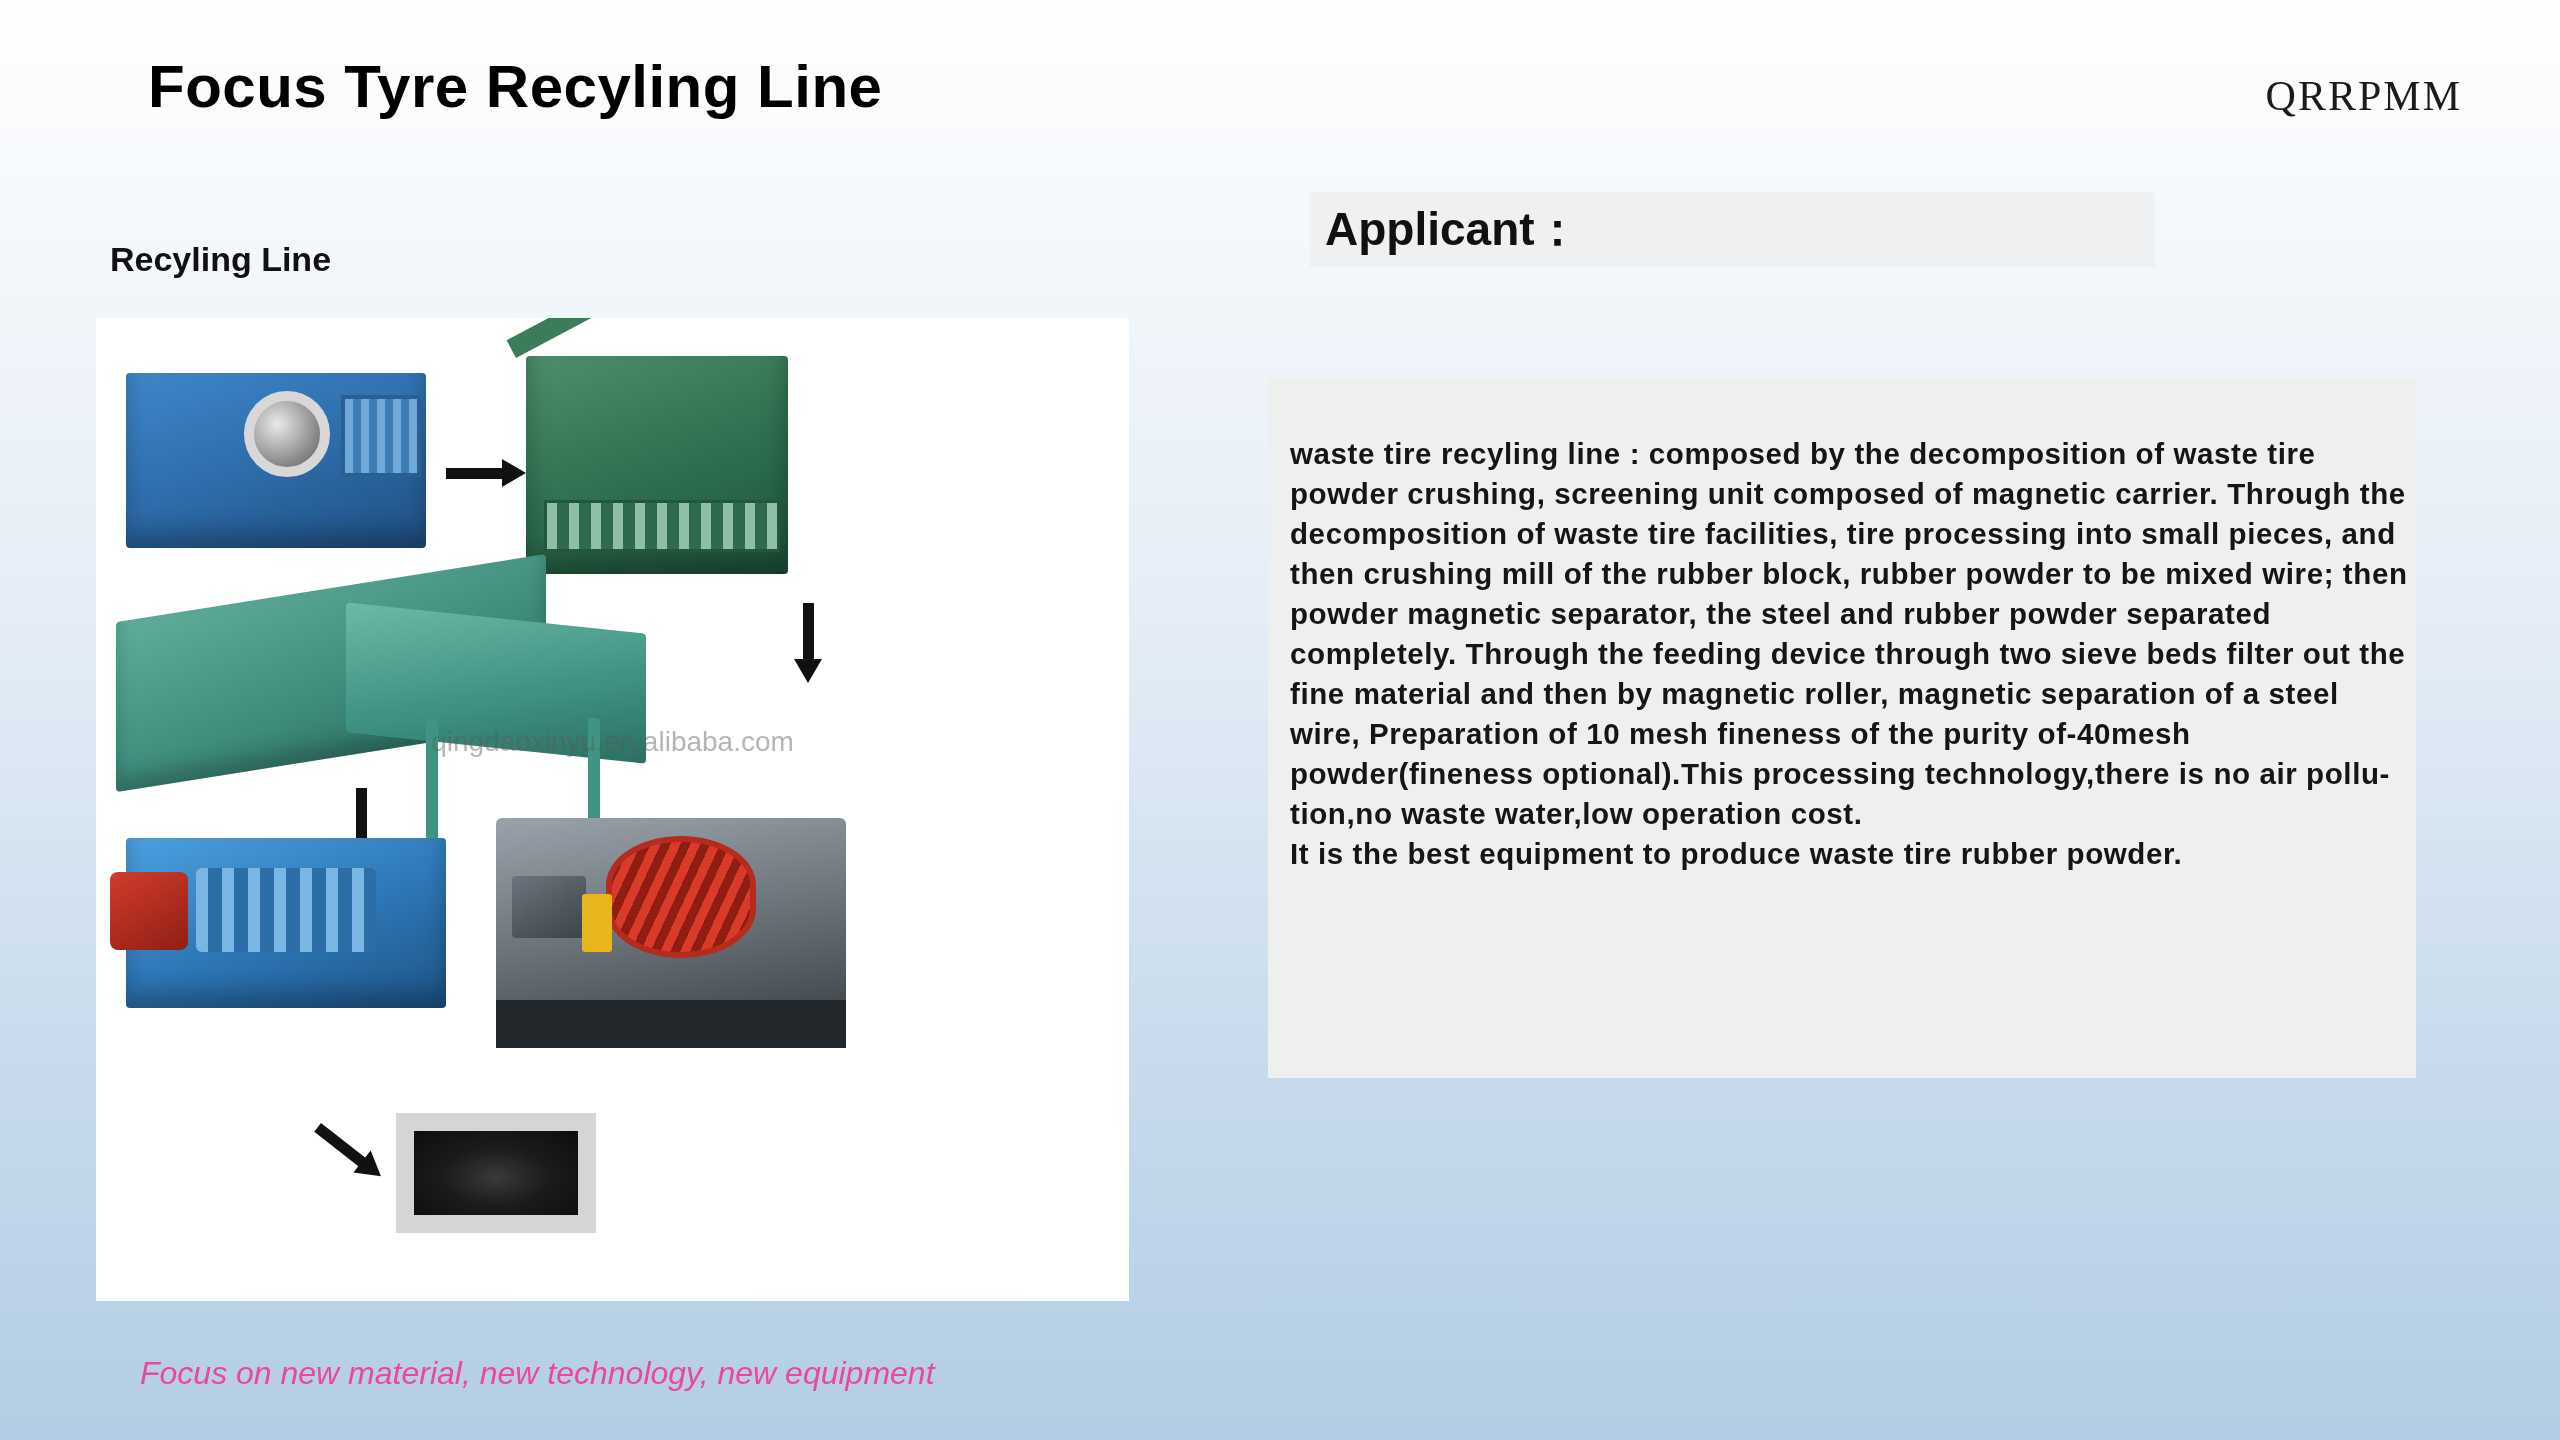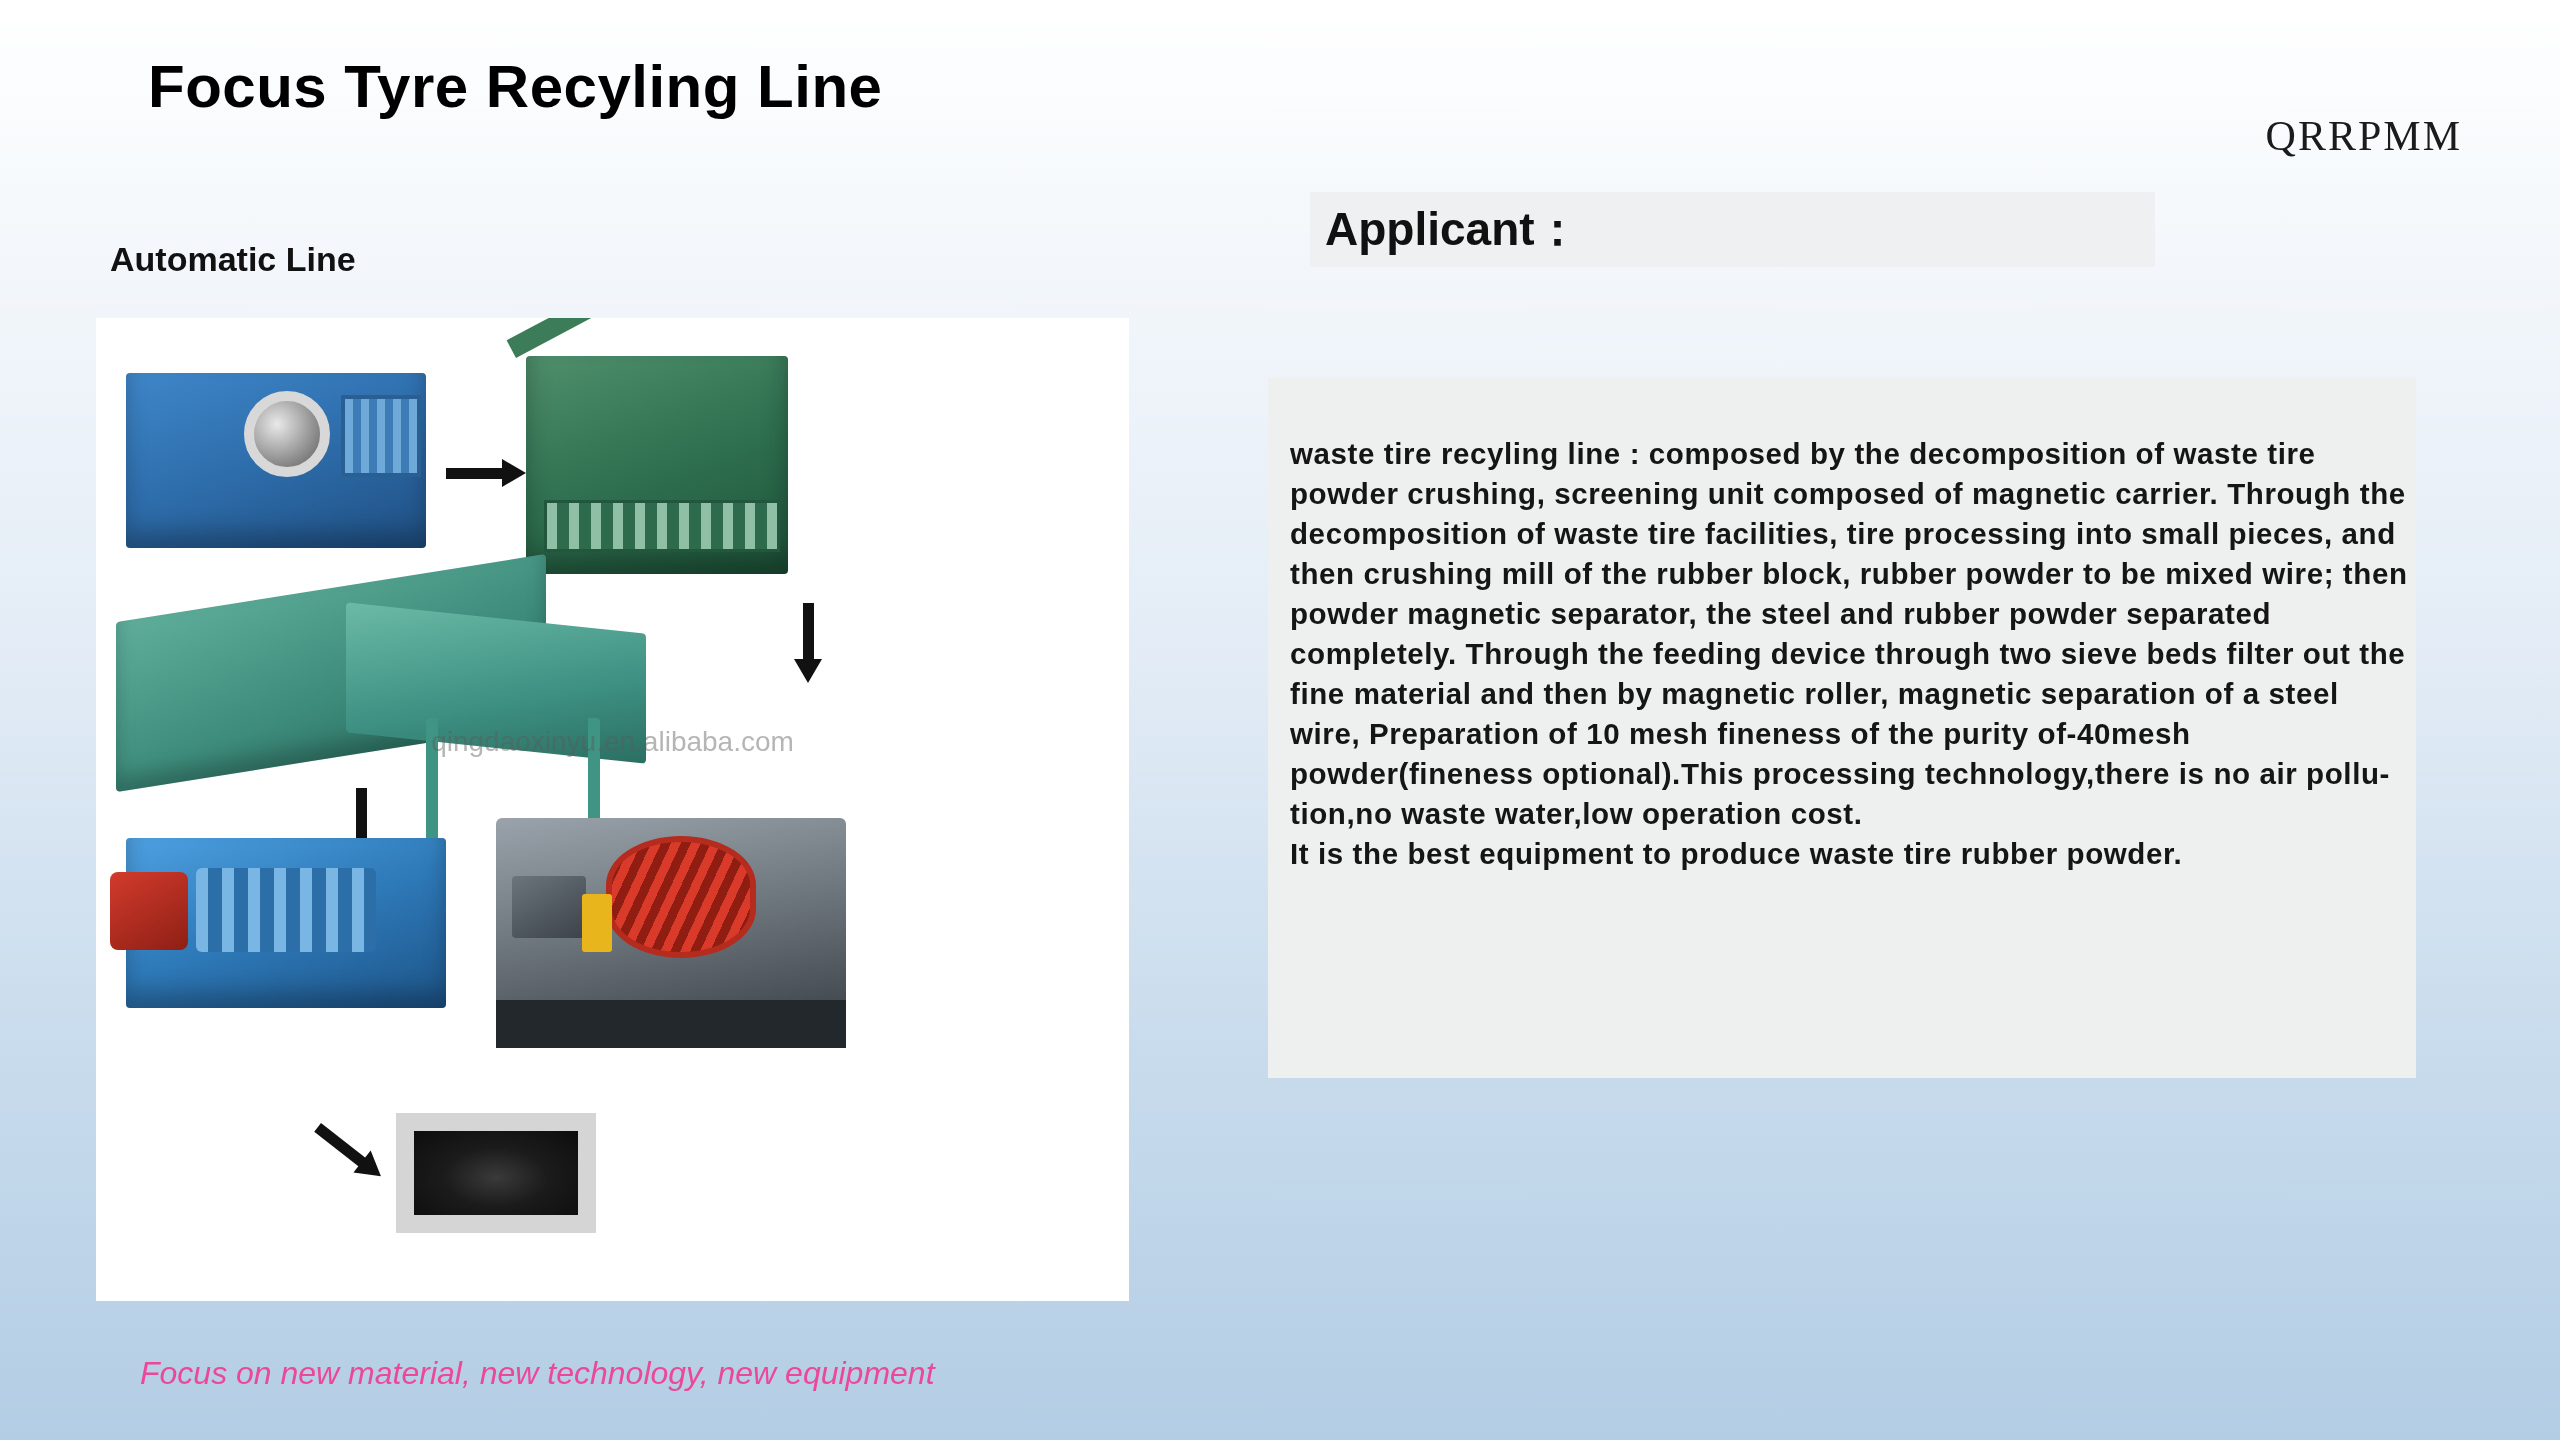--- a/index.html
+++ b/index.html
@@ -28,21 +28,20 @@
   }
   #brand-mark {
     position: absolute;
     right: 98px;
     top: 72px;
     font-size: 42px;
     color: #1b1b1b;
     letter-spacing: 2px;
     font-family: "Liberation Serif", serif;
     white-space: nowrap;
-    margin-top: 40px;
   }
 
   
   #section-label {
     position: absolute;
     left: 110px;
     top: 240px;
     font-size: 34px;
     font-weight: bold;
     color: #111111;
@@ -272,21 +271,21 @@
     color: #ec4899;
     white-space: nowrap;
   }
 </style>
 </head>
 <body>
 
 <div id="slide-title">Focus Tyre Recyling Line</div>
 <div id="brand-mark">QRRPMM</div>
 
-<div id="section-label">Automatic Line</div>
+<div id="section-label">Recyling Line</div>
 
 <div id="process-figure">
 
   <div class="mach shredder"></div>
   <div class="mach cutter"></div>
 
 
   <div class="arrow-wrap" id="arrow-right-1">
     <div class="arrow-shaft"></div>
       <div class="arrow-head"></div>

